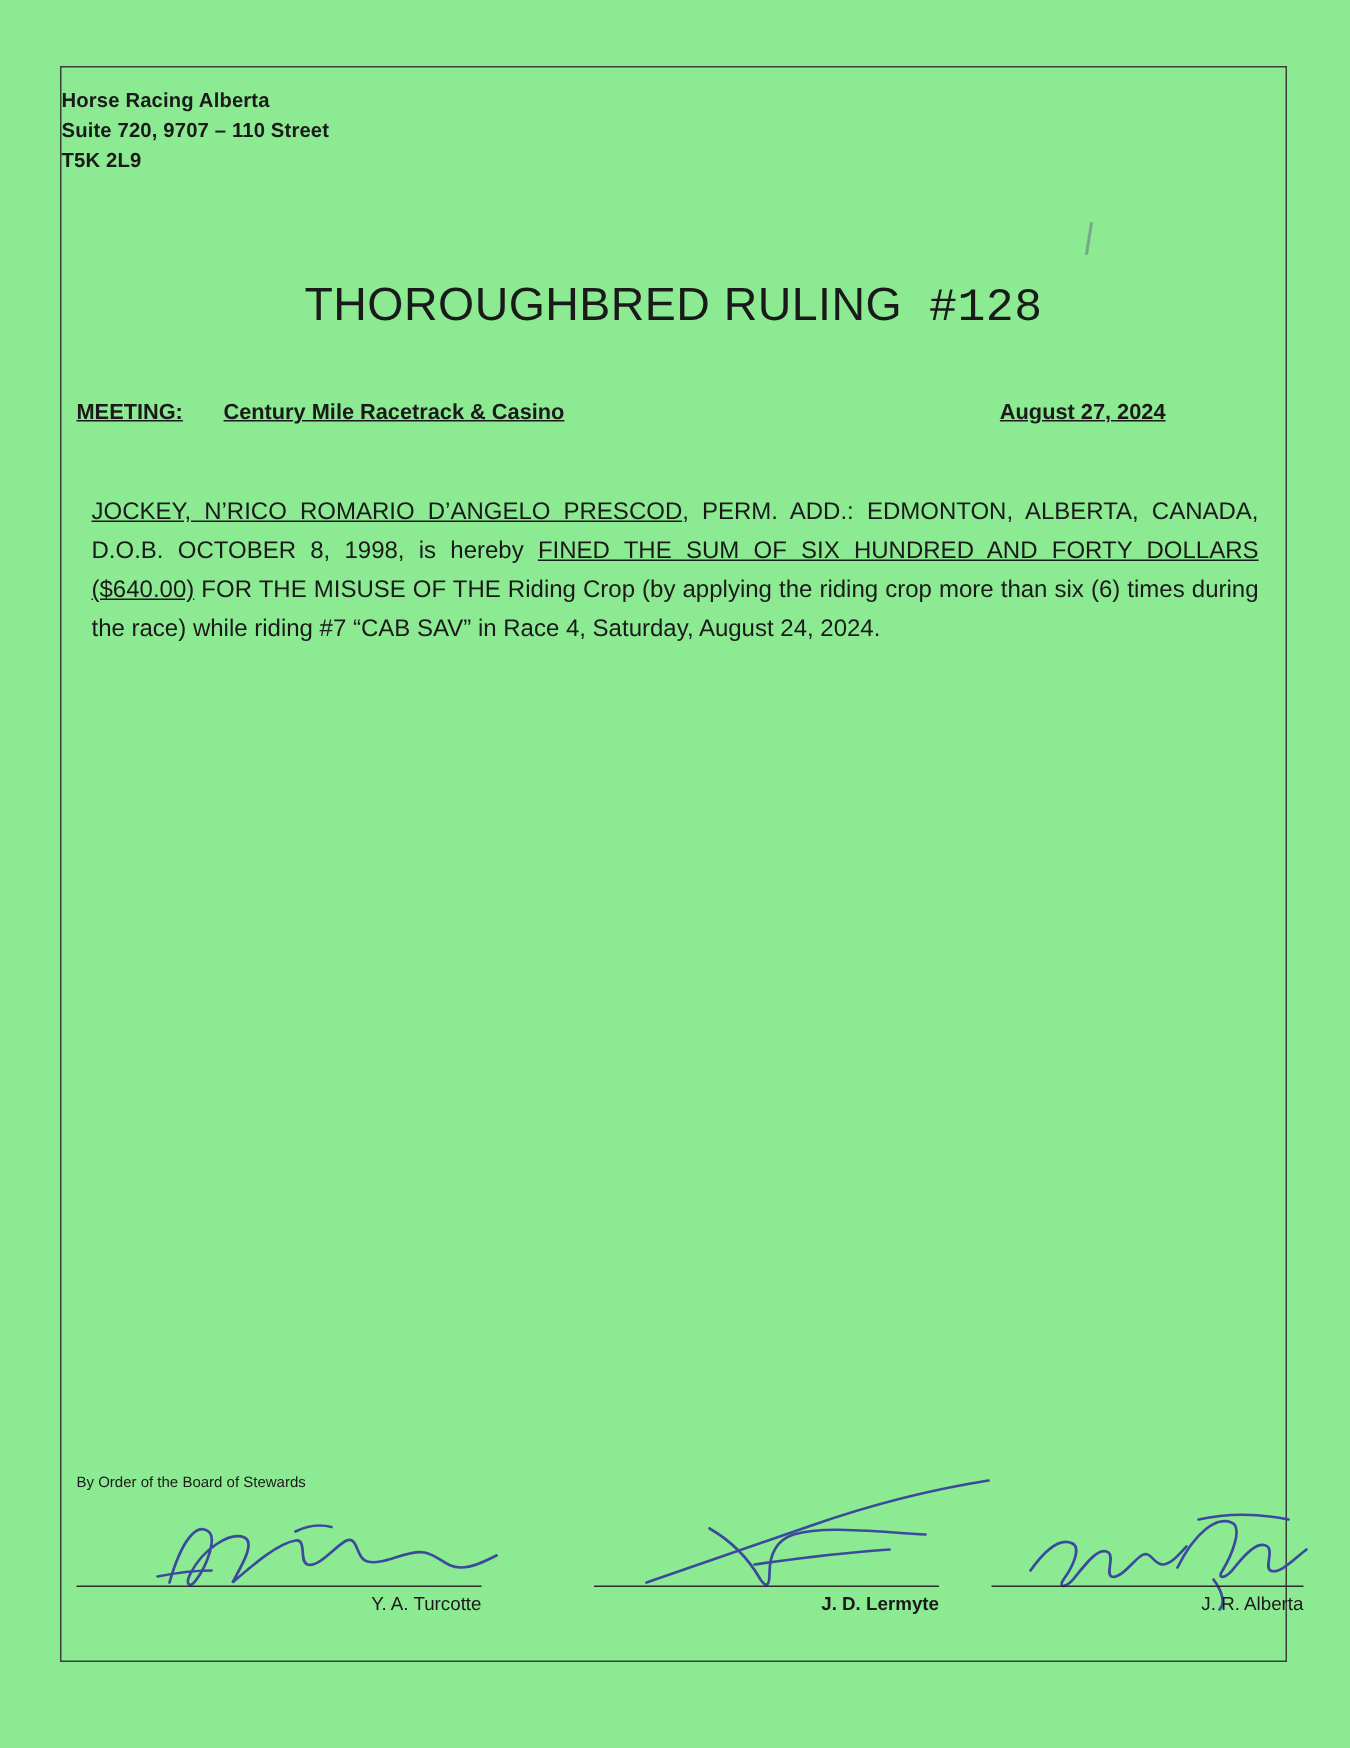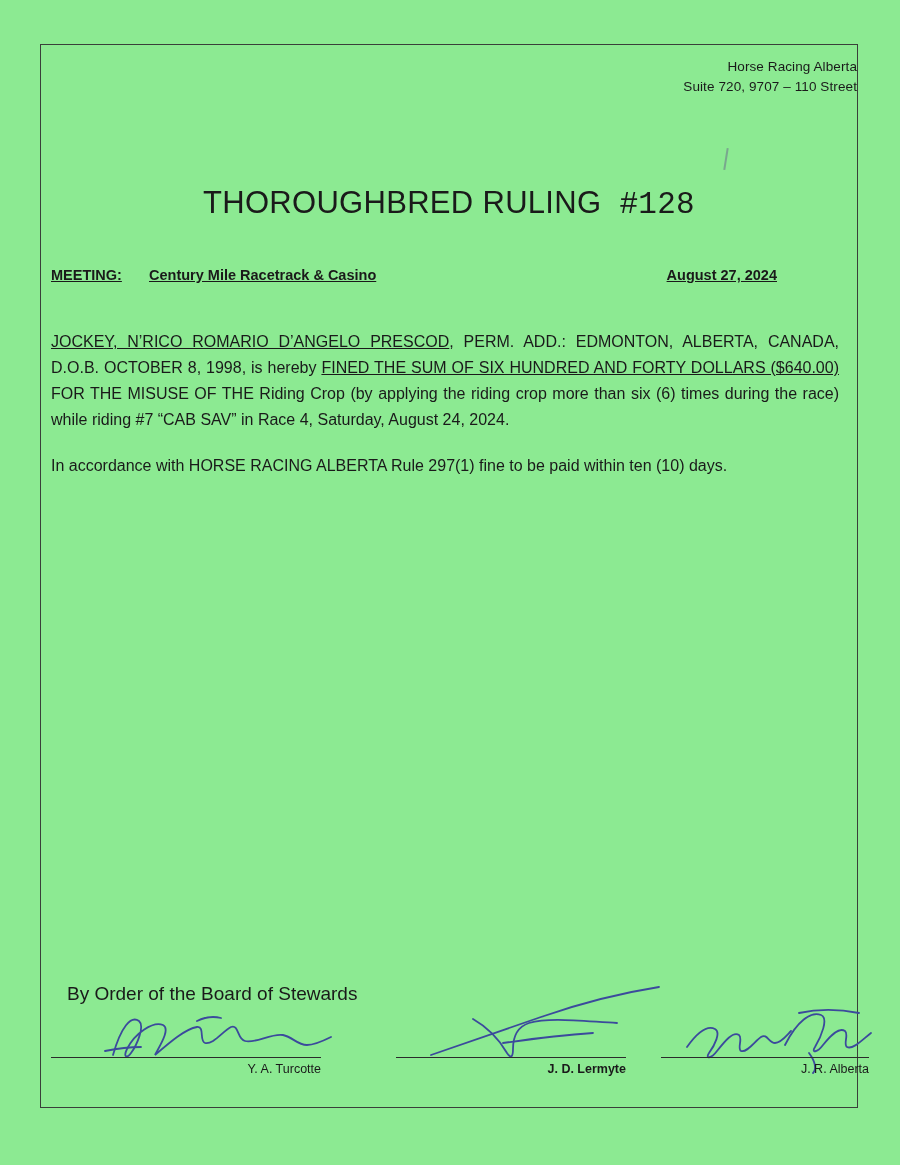--- a/index.html
+++ b/index.html
@@ -31,23 +31,23 @@
     border: 1.5px solid #3a3f3a;
     box-sizing: border-box;
     background: transparent;
   }
 
   .letterhead {
     position: absolute;
     left: 0;
     top: 12px;
     width: 100%;
-    text-align: right;
+    text-align: left;
     font-size: 13.5px;
-    font-weight: normal;
+    font-weight: bold;
     line-height: 20px;
     letter-spacing: 0.1px;
   }
   .letterhead div {
     white-space: pre;
   }
 
   .ruling-title {
     position: absolute;
     left: 0;
@@ -85,38 +85,37 @@
   }
   .meeting-date {
     position: absolute;
     right: 62px;
     top: 0;
     text-decoration: underline;
   }
 
   .body-block {
     position: absolute;
-    left: 10px;
+    left: 20px;
     right: 18px;
     top: 284px;
     font-size: 16px;
     line-height: 26px;
     text-align: justify;
   }
   .body-block p {
     margin: 0 0 20px 0;
   }
   .u { text-decoration: underline; }
 
   .order-line {
     position: absolute;
     left: 10px;
     top: 938px;
-    font-size: 19px;
-    margin-left: 16px;
+    font-size: 10px;
   }
 
   .sig-area {
     position: absolute;
     left: 0;
     right: 0;
     top: 880px;
     height: 180px;
   }
 
@@ -159,37 +158,37 @@
 </head>
 <body>
 
 <div class="page">
 
   <div class="doc-frame">
 
     <div class="letterhead">
       <div>Horse Racing Alberta</div>
       <div>Suite 720, 9707 – 110 Street</div>
+      <div>T5K 2L9</div>
     </div>
 
     <div class="stray-mark"></div>
 
     <div class="ruling-title">
       <span>THOROUGHBRED RULING</span><span class="num">#128</span>
     </div>
 
     <div class="meeting-row">
       <span class="meeting-label">MEETING:</span>
       <span class="meeting-venue">Century Mile Racetrack &amp; Casino</span>
       <span class="meeting-date">August 27, 2024</span>
     </div>
 
     <div class="body-block">
       <p><span class="u">JOCKEY, N’RICO ROMARIO D’ANGELO PRESCOD</span><span>, PERM. ADD.: EDMONTON, ALBERTA, CANADA, D.O.B. OCTOBER 8, 1998, is hereby </span><span class="u">FINED THE SUM OF SIX HUNDRED AND FORTY DOLLARS ($640.00)</span><span> FOR THE MISUSE OF THE Riding Crop (by applying the riding crop more than six (6) times during the race) while riding #7 “CAB SAV” in Race 4, Saturday, August 24, 2024.</span></p>
-      <p>In accordance with HORSE RACING ALBERTA Rule 297(1) fine to be paid within ten (10) days.</p>
     </div>
 
     <div class="order-line">By Order of the Board of Stewards</div>
 
     <div class="sig-area">
 
       <div class="scribble" style="left:60px; top:82px;">
         <svg width="250" height="58" viewBox="0 0 250 58">
           <g fill="none" stroke="#3b4a9c" stroke-width="1.8" stroke-linecap="round">
             <path d="M12 48 C 20 20, 30 8, 38 14 C 44 19, 36 38, 30 46 C 26 52, 22 50, 26 42 C 34 26, 52 14, 62 18 C 70 22, 58 40, 54 48 C 68 36, 84 22, 96 20 C 104 19, 98 34, 104 36 C 112 38, 122 24, 130 20 C 138 17, 136 32, 144 34 C 154 37, 170 26, 182 28 C 192 30, 196 38, 206 38 C 214 38, 222 34, 230 30"></path>

